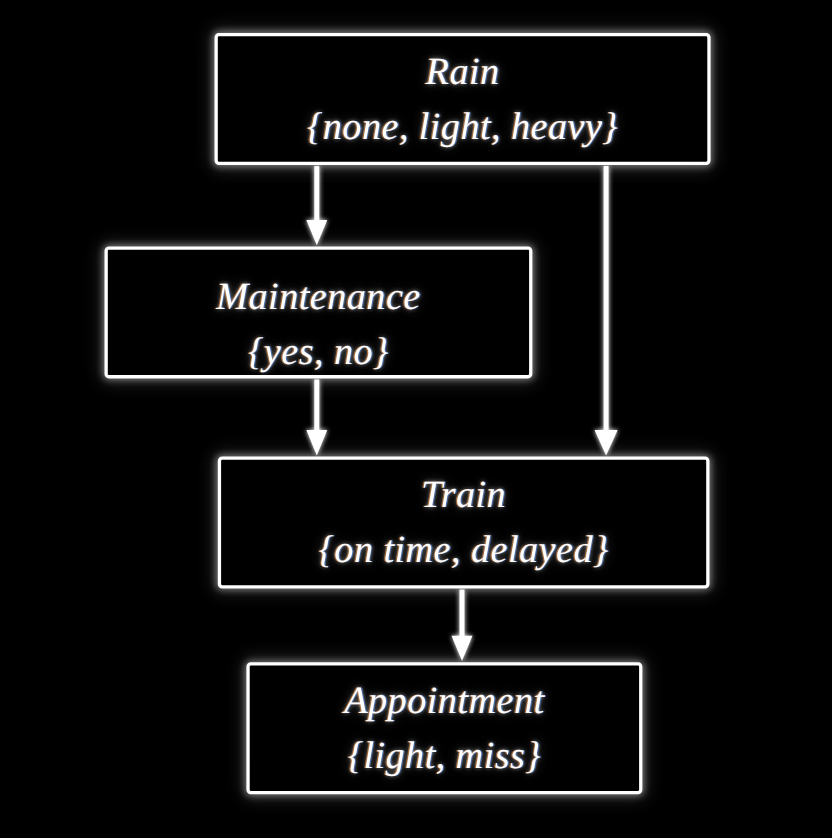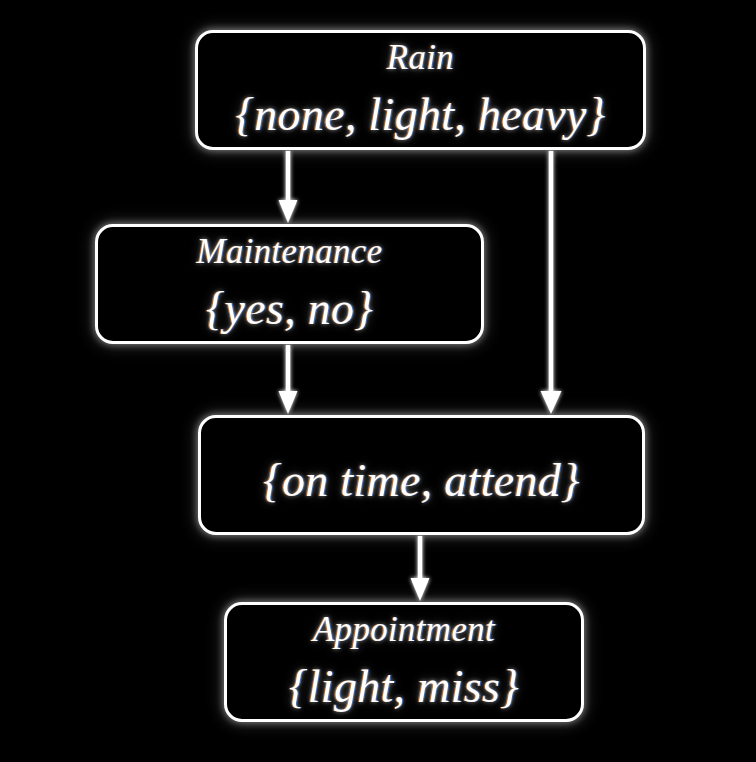--- a/index.html
+++ b/index.html
@@ -26,21 +26,21 @@
     top: 0;
     width: 756px;
     height: 762px;
     pointer-events: none;
   }
   .node {
     position: absolute;
     box-sizing: border-box;
     background: #000000;
     border: 3px solid #ffffff;
-    border-radius: 18px;
+    border-radius: 4px;
     display: flex;
     flex-direction: column;
     align-items: center;
     justify-content: center;
     box-shadow: 0 0 7px 1px rgba(255,255,255,0.42),
                 0 0 16px 3px rgba(255,255,255,0.16);
     text-align: center;
   }
   .node-title,
   .node-states {
@@ -54,27 +54,27 @@
       -1.1px 0 0 rgba(255,150,60,0.50),
        1.1px 0 0 rgba(90,150,255,0.50),
        0 0 4px rgba(255,255,255,0.55),
        0 0 11px rgba(255,255,255,0.28);
   }
   .node-title {
     font-size: 35px;
     line-height: 1.12;
   }
   .node-states {
-    font-size: 46px;
+    font-size: 35px;
     line-height: 1.16;
     margin-top: 11px;
   }
   
   #node-rain        { left: 195px; top: 30px;  width: 451px; height: 120px; }
-  #node-maintenance { left: 95px;  top: 224px; width: 389px; height: 120px; }
+  #node-maintenance { left: 95px;  top: 224px; width: 389px; height: 120px; justify-content: flex-end; }
   #node-train       { left: 198px; top: 415px; width: 447px; height: 120px; }
   #node-appointment { left: 224px; top: 602px; width: 360px; height: 120px; }
 </style>
 </head>
 <body>
 
 <div id="diagram-canvas">
 
   <svg class="edge-layer" viewBox="0 0 756 762" width="756" height="762" aria-hidden="true">
     <defs>
@@ -112,21 +112,22 @@
     <span class="node-title">Rain</span>
     <span class="node-states">{none, light, heavy}</span>
   </div>
 
   <div class="node" id="node-maintenance">
     <span class="node-title">Maintenance</span>
     <span class="node-states">{yes, no}</span>
   </div>
 
   <div class="node" id="node-train">
-    <span class="node-states">{on time, attend}</span>
+    <span class="node-title">Train</span>
+    <span class="node-states">{on time, delayed}</span>
   </div>
 
   <div class="node" id="node-appointment">
     <span class="node-title">Appointment</span>
     <span class="node-states">{light, miss}</span>
   </div>
 
 </div>
 
 </body></html>

